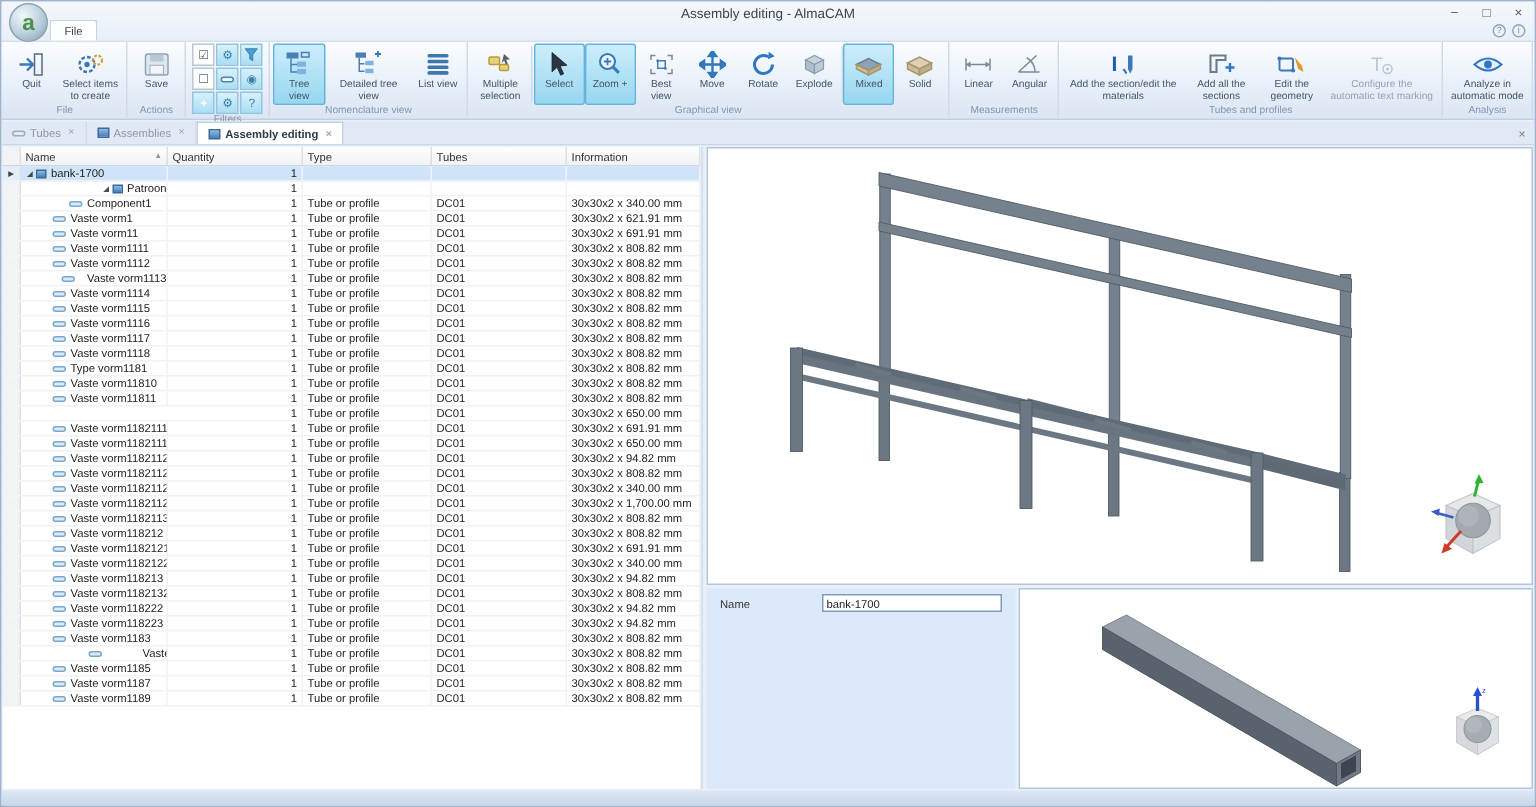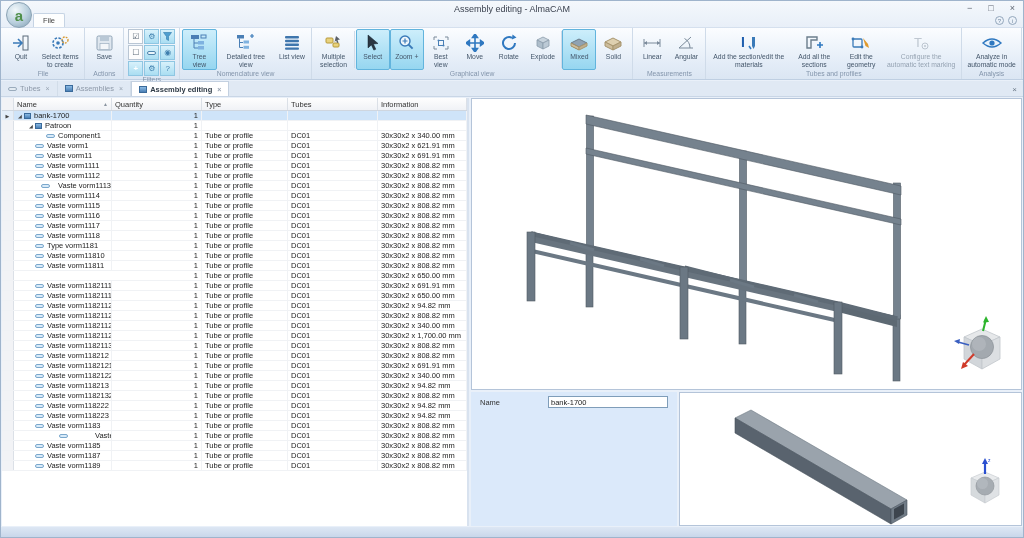--- a/index.html
+++ b/index.html
@@ -458,21 +458,21 @@
               <span class="tic assembly"></span>
               <span>bank-1700</span>
             </div>
             <div class="c w-qty qty">1</div>
             <div class="c w-type pad"></div>
             <div class="c w-grade pad"></div>
             <div class="c w-info pad"></div>
           </div>
           <div class="trow">
             <div class="gut"></div>
-            <div class="c w-name" style="padding-left: 13px;">
+            <div class="c w-name" style="padding-left: 13px; justify-content: flex-end;">
               <span class="exp">◢</span>
               <span class="tic assembly"></span>
               <span>Patroon</span>
             </div>
             <div class="c w-qty qty">1</div>
             <div class="c w-type pad"></div>
             <div class="c w-grade pad"></div>
             <div class="c w-info pad"></div>
           </div>
           <div class="trow">

